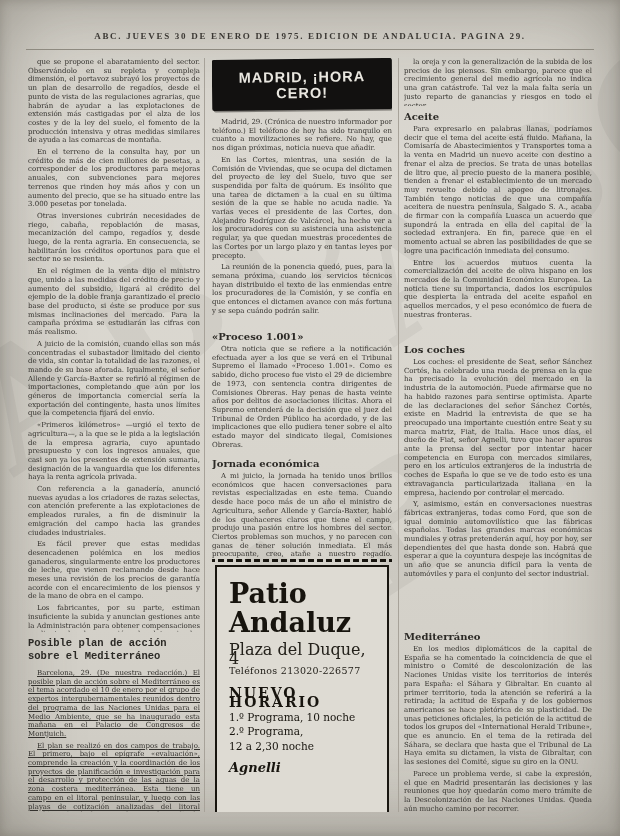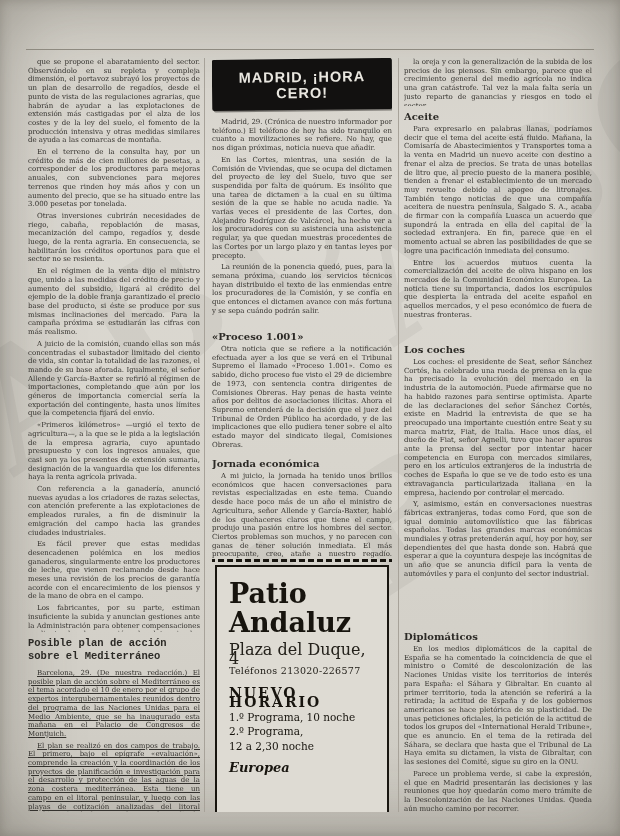--- a/index.html
+++ b/index.html
@@ -73,20 +73,21 @@
 </style>
 </head>
 <body>
 
 <div class="page">
 
   <span class="wm" style="left:-50px;top:220px;">ABC</span>
   <span class="wm" style="left:200px;top:420px;">ABC</span>
   <span class="wm" style="left:330px;top:90px;">ABC</span>
 
+  <div class="header">ABC. JUEVES 30 DE ENERO DE 1975. EDICION DE ANDALUCIA. PAGINA 29.</div>
   <div class="header-rule"></div>
   <div class="vrule r1"></div>
   <div class="vrule r2"></div>
 
   <div class="col" id="col-left">
     <div class="block" id="left-intro">
       <p>que se propone el abaratamiento del sector. Observándolo en su repleta y compleja dimensión, el portavoz subrayó los proyectos de un plan de desarrollo de regadíos, desde el punto de vista de las regulaciones agrarias, que habrán de ayudar a las explotaciones de extensión más castigadas por el alza de los costes y de la ley del suelo, el fomento de la producción intensiva y otras medidas similares de ayuda a las comarcas de montaña.</p>
       <p>En el terreno de la consulta hay, por un crédito de más de cien millones de pesetas, a corresponder de los productores para mejoras anuales, con subvenciones para mejores terrenos que rinden hoy más años y con un aumento del precio, que se ha situado entre las 3.000 pesetas por tonelada.</p>
       <p>Otras inversiones cubrirán necesidades de riego, cabaña, repoblación de masas, mecanización del campo, regadíos y, desde luego, de la renta agraria. En consecuencia, se habilitarán los créditos oportunos para que el sector no se resienta.</p>
       <p>En el régimen de la venta dijo el ministro que, unido a las medidas del crédito de precio y aumento del subsidio, ligará al crédito del ejemplo de la doble franja garantizado el precio base del producto, si éste se produce por sus mismas inclinaciones del mercado. Para la campaña próxima se estudiarán las cifras con más realismo.</p>
@@ -120,38 +121,38 @@
       <p>A mi juicio, la jornada ha tenido unos brillos económicos que hacen conversaciones para revistas especializadas en este tema. Cuando desde hace poco más de un año el ministro de Agricultura, señor Allende y García-Baxter, habló de los quehaceres claros que tiene el campo, produjo una pasión entre los hombres del sector. Ciertos problemas son muchos, y no parecen con ganas de tener solución inmediata. El más preocupante, creo, atañe a nuestro regadío. También hay muchas dificultades con...</p>
     </div>
     <div class="ad">
       <div class="ad-name">Patio Andaluz</div>
       <div class="ad-address">Plaza del Duque, 4</div>
       <div class="ad-phones">Teléfonos 213020-226577</div>
       <div class="ad-headline">NUEVO HORARIO</div>
       <div class="ad-line">1.º Programa, 10 noche</div>
       <div class="ad-line">2.º Programa,</div>
       <div class="ad-line">12 a 2,30 noche</div>
-      <div class="ad-thanks">Europea</div>
+      <div class="ad-thanks">Agnelli</div>
     </div>
   </div>
 
   <div class="col" id="col-right">
     <div class="block" id="right-intro">
       <p>la oreja y con la generalización de la subida de los precios de los piensos. Sin embargo, parece que el crecimiento general del medio agrícola no indica una gran catástrofe. Tal vez la mala falta sería un justo reparto de ganancias y riesgos en todo el sector.</p>
     </div>
     <h3 class="section-title">Aceite</h3>
     <div class="block" id="right-aceite">
       <p>Para expresarlo en palabras llanas, podríamos decir que el tema del aceite está fluido. Mañana, la Comisaría de Abastecimientos y Transportes toma a la venta en Madrid un nuevo aceite con destino a frenar el alza de precios. Se trata de unas botellas de litro que, al precio puesto de la manera posible, tienden a frenar el establecimiento de un mercado muy revuelto debido al apogeo de litronajes. También tengo noticias de que una compañía aceitera de nuestra península, Salgado S. A., acaba de firmar con la compañía Luasca un acuerdo que supondrá la entrada en ella del capital de la sociedad extranjera. En fin, parece que en el momento actual se abren las posibilidades de que se logre una pacificación inmediata del consumo.</p>
       <p>Entre los acuerdos mutuos cuenta la comercialización del aceite de oliva hispano en los mercados de la Comunidad Económica Europea. La noticia tiene su importancia, dados los escrúpulos que despierta la entrada del aceite español en aquellos mercados, y el peso económico de fuera de nuestras fronteras.</p>
     </div>
     <h3 class="section-title">Los coches</h3>
     <div class="block" id="right-coches">
       <p>Los coches: el presidente de Seat, señor Sánchez Cortés, ha celebrado una rueda de prensa en la que ha precisado la evolución del mercado en la industria de la automoción. Puede afirmarse que no ha habido razones para sentirse optimista. Aparte de las declaraciones del señor Sánchez Cortés, existe en Madrid la entrevista de que se ha preocupado una importante cuestión entre Seat y su marca matriz, Fiat, de Italia. Hace unos días, el dueño de Fiat, señor Agnelli, tuvo que hacer apuros ante la prensa del sector por intentar hacer competencia en Europa con mercados similares, pero en los artículos extranjeros de la industria de coches de España lo que se ve de todo esto es una extravagancia particularizada italiana en la empresa, haciendo por controlar el mercado.</p>
       <p>Y, asimismo, están en conversaciones nuestras fábricas extranjeras, todas como Ford, que son de igual dominio automovilístico que las fábricas españolas. Todas las grandes marcas económicas mundiales y otras pretenderán aquí, hoy por hoy, ser dependientes del que hasta donde son. Habrá que esperar a que la coyuntura despeje las incógnitas de un año que se anuncia difícil para la venta de automóviles y para el conjunto del sector industrial.</p>
     </div>
-    <h3 class="section-title">Diplomáticos</h3>
+    <h3 class="section-title">Mediterráneo</h3>
     <div class="block" id="right-diplo">
       <p>En los medios diplomáticos de la capital de España se ha comentado la coincidencia de que el ministro o Comité de descolonización de las Naciones Unidas visite los territorios de interés para España: el Sáhara y Gibraltar. En cuanto al primer territorio, toda la atención se referirá a la retirada; la actitud de España y de los gobiernos americanos se hace pletórica de su plasticidad. De unas peticiones oficiales, la petición de la actitud de todos los grupos del «International Herald Tribune», que es anuncio. En el tema de la retirada del Sáhara, se declara que hasta que el Tribunal de La Haya emita su dictamen, la vista de Gibraltar, con las sesiones del Comité, sigue su giro en la ONU.</p>
       <p>Parece un problema verde, si cabe la expresión, el que en Madrid presentarán las decisiones y las reuniones que hoy quedarán como mero trámite de la Descolonización de las Naciones Unidas. Queda aún mucho camino por recorrer.</p>
     </div>
   </div>
 
 </div>
 
 </body></html>

